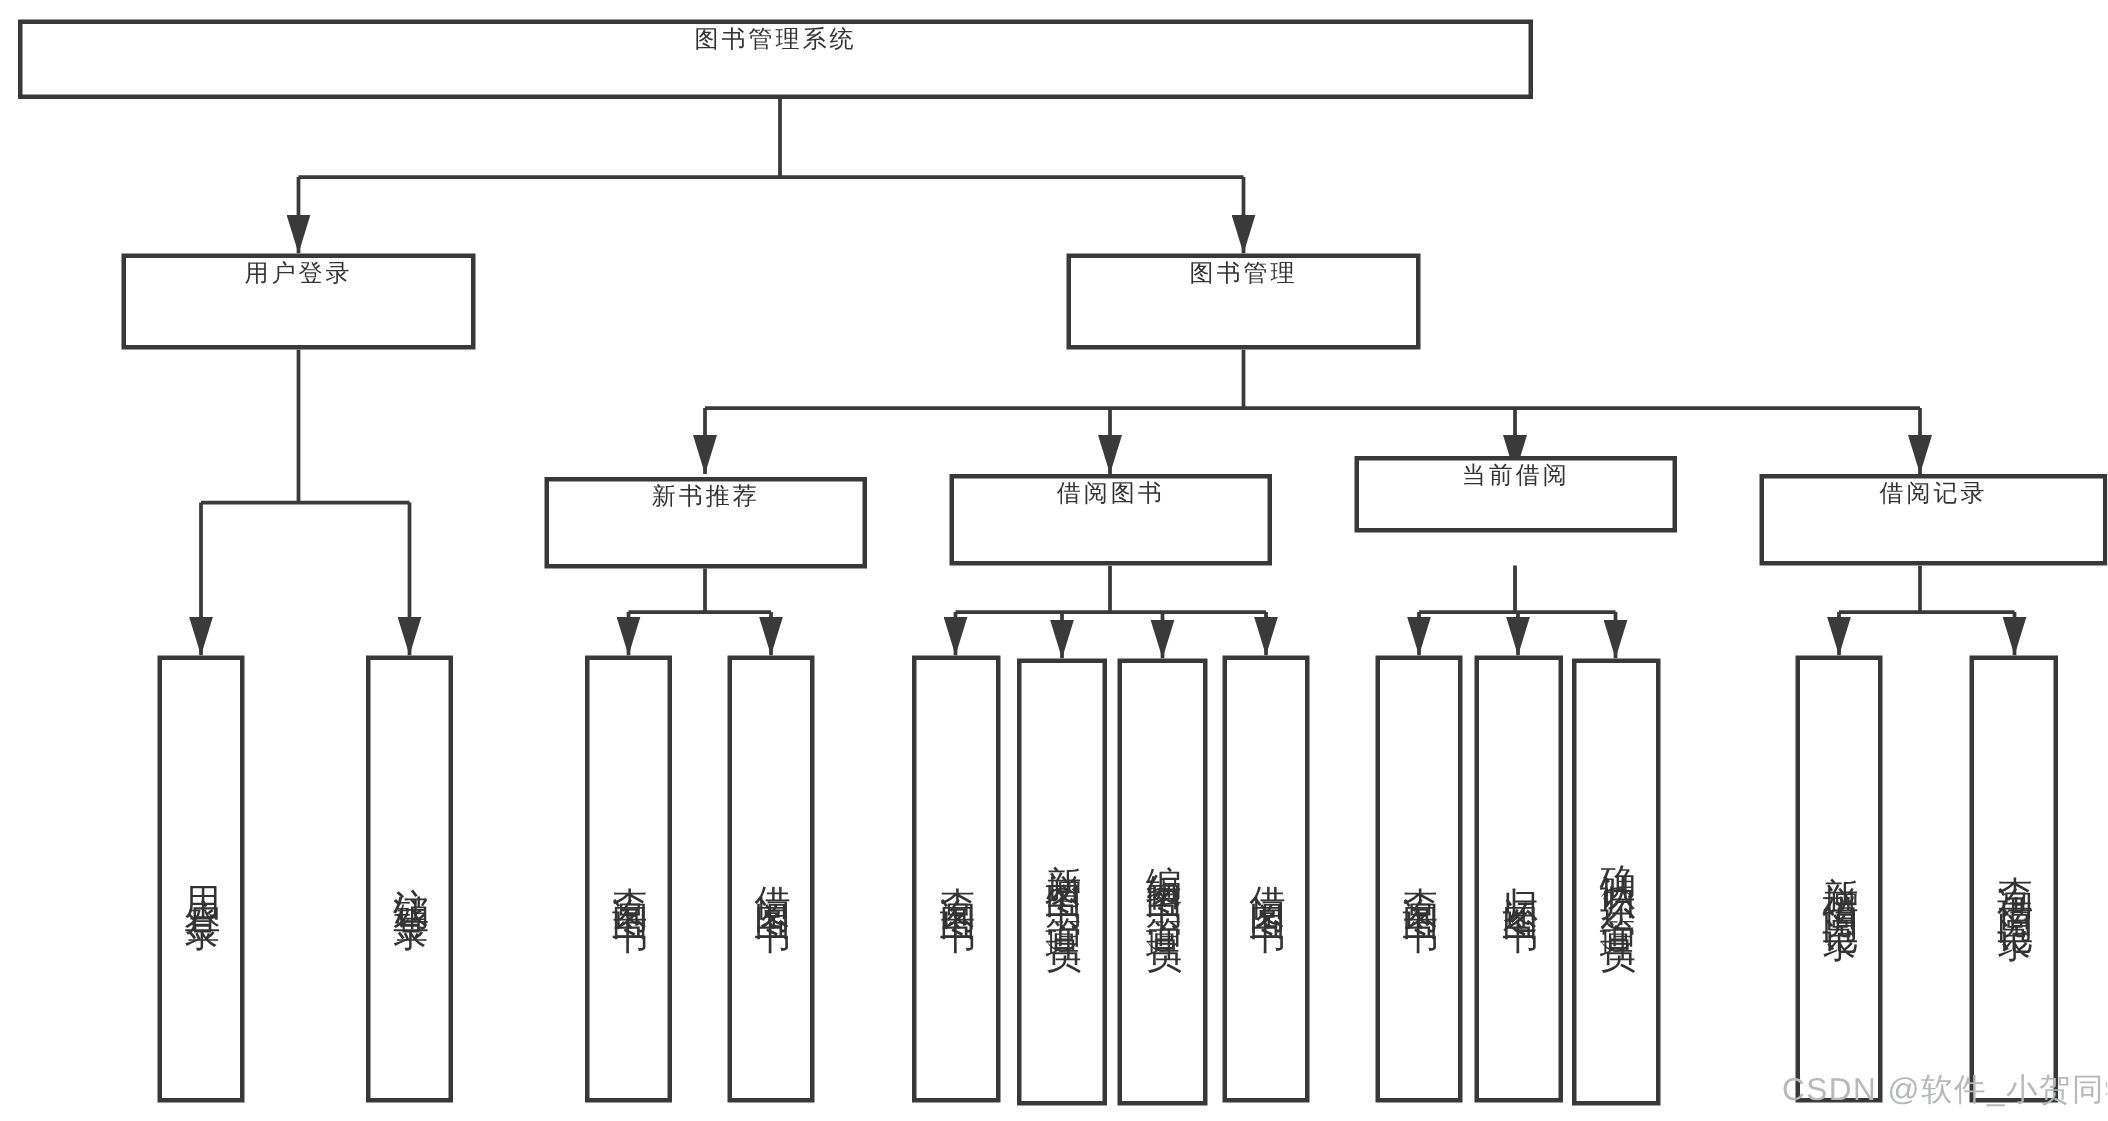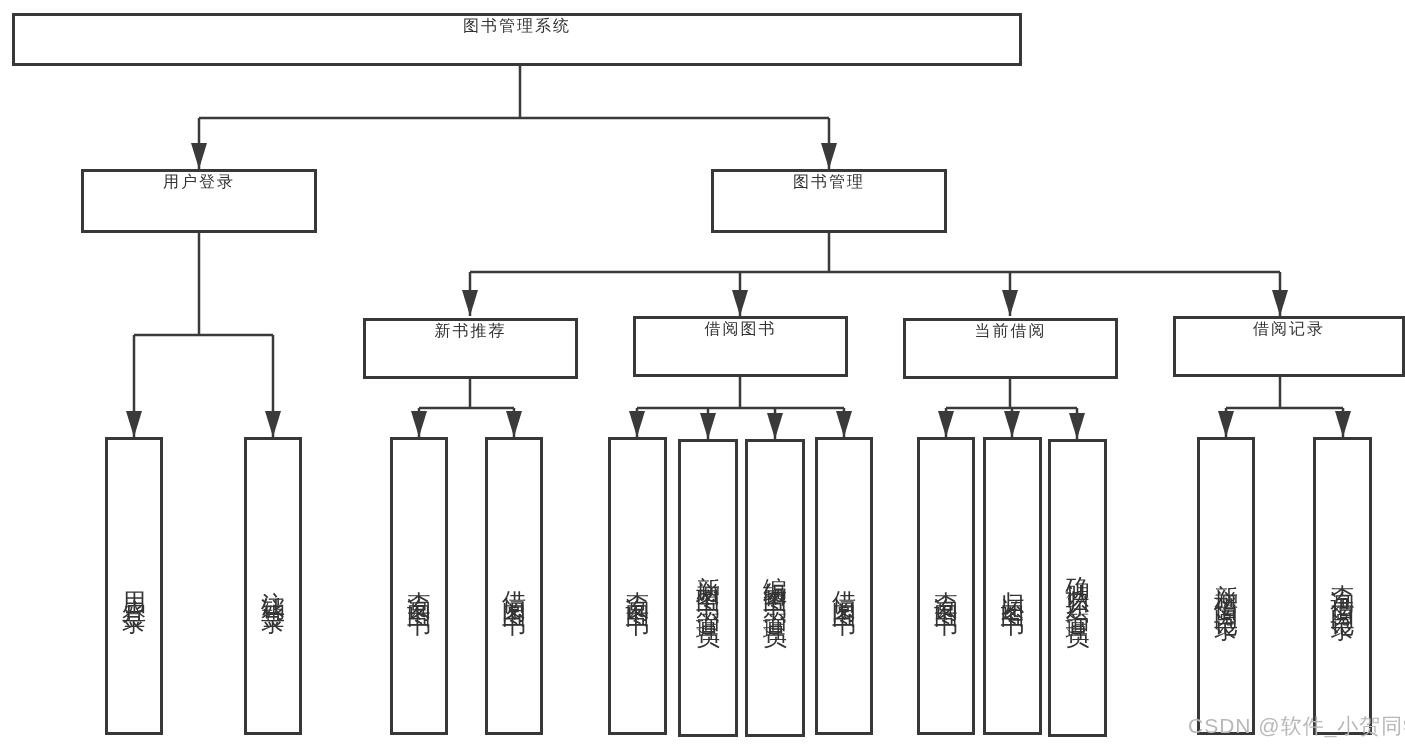--- a/index.html
+++ b/index.html
@@ -103,21 +103,21 @@
   <div class="hbox" style="left:711px;top:169px;width:236px;height:64px">
     <span>图书管理</span>
   </div>
 
   <div class="hbox" style="left:363px;top:318px;width:215px;height:61px">
     <span>新书推荐</span>
   </div>
   <div class="hbox" style="left:633px;top:316px;width:215px;height:61px">
     <span>借阅图书</span>
   </div>
-  <div class="hbox" style="left:903px;top:318px;width:215px;height:61px">
+  <div class="hbox" style="left:903px;top:304px;width:215px;height:51px">
     <span>当前借阅</span>
   </div>
   <div class="hbox" style="left:1173px;top:316px;width:232px;height:61px">
     <span>借阅记录</span>
   </div>
 
   <div class="vbox" style="left:105px;width:58px">
     <span>用户登录</span>
   </div>
   <div class="vbox" style="left:244px;width:58px">

